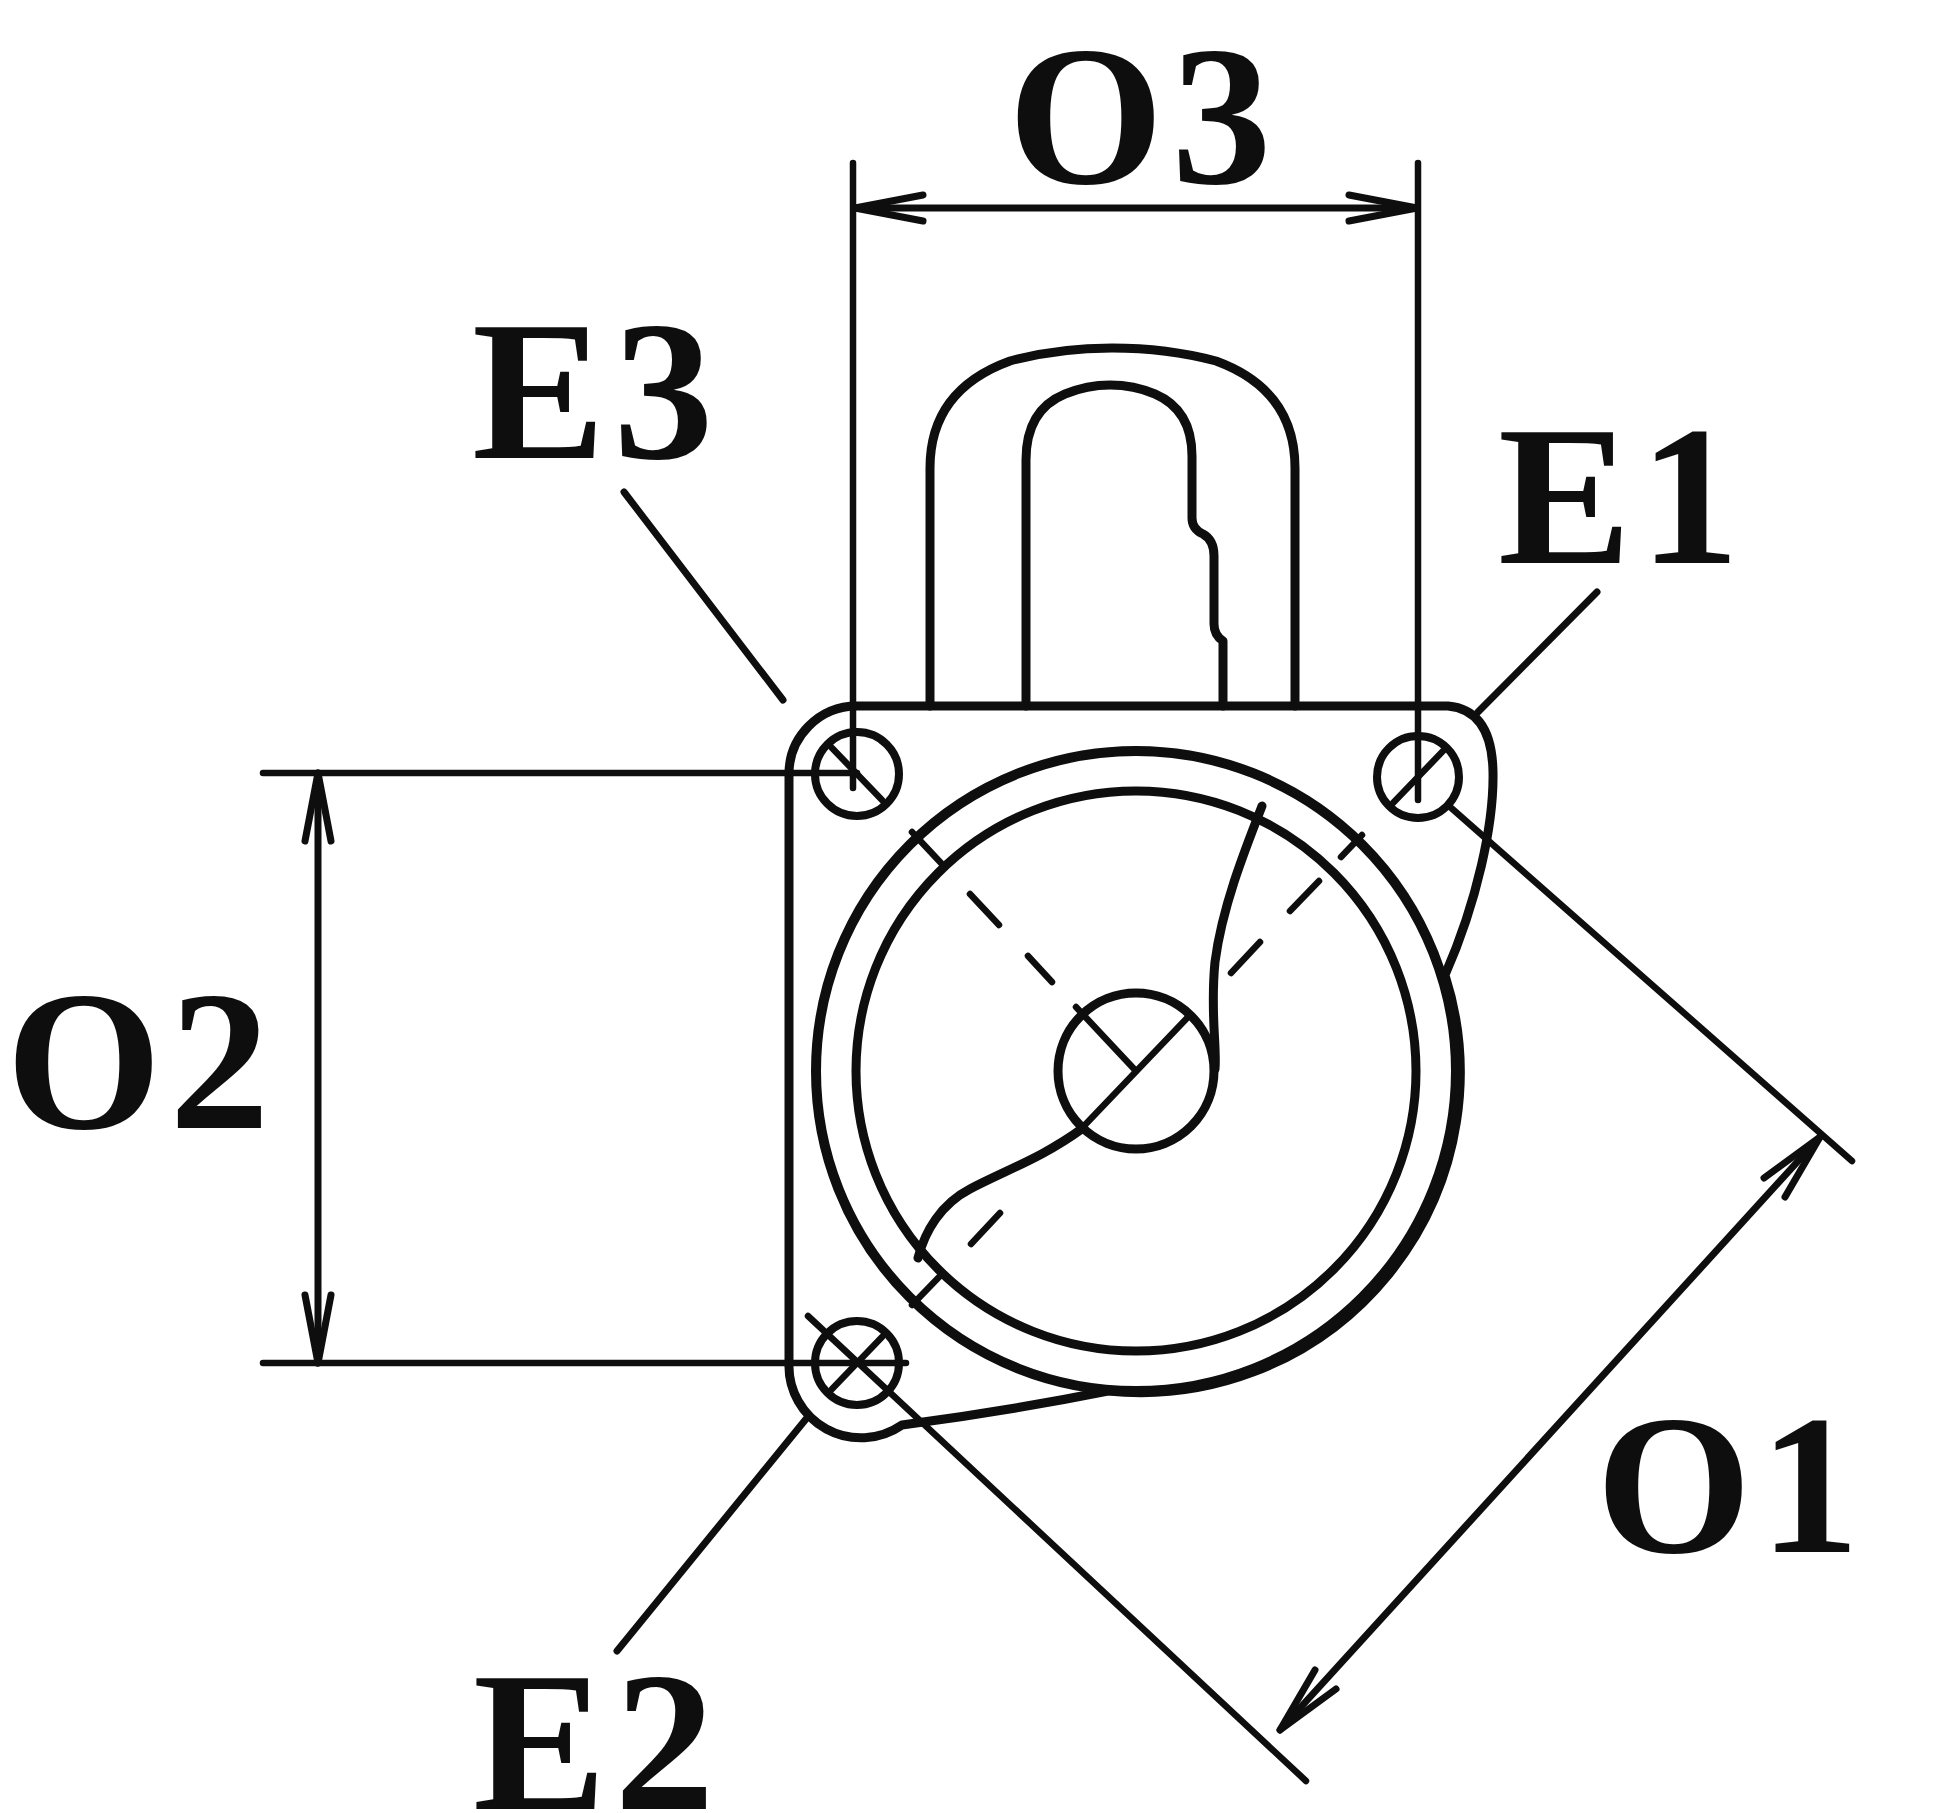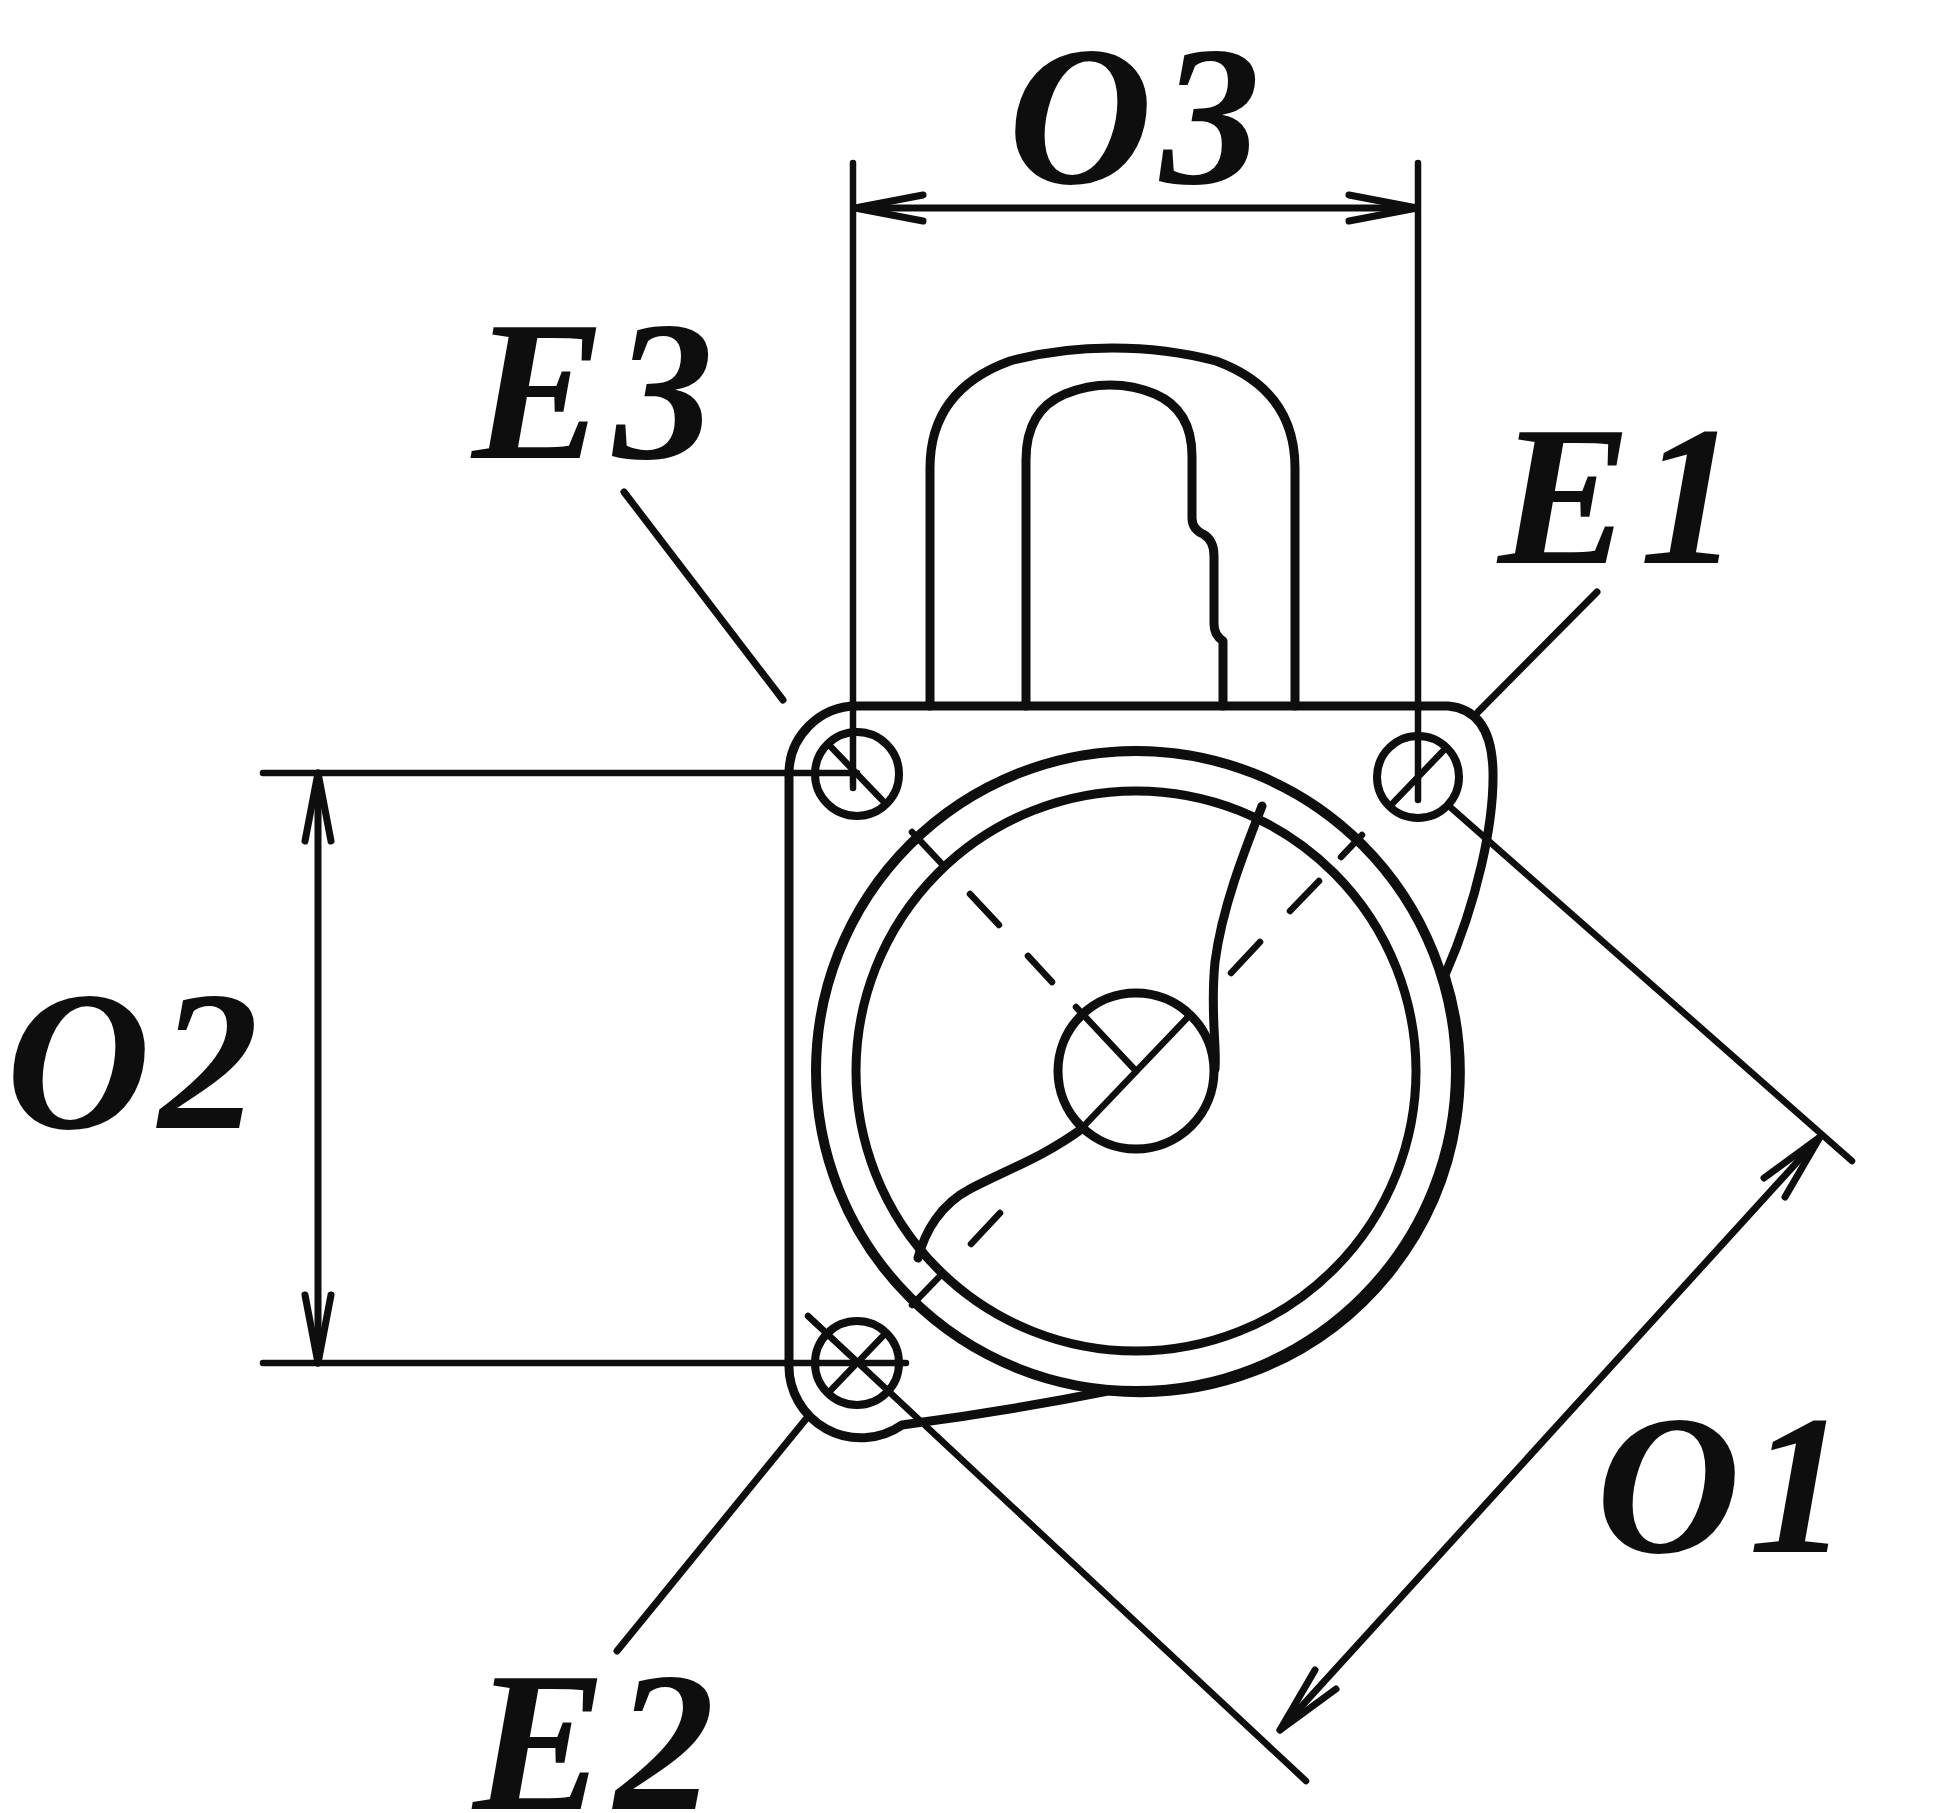--- a/index.html
+++ b/index.html
@@ -11,21 +11,20 @@
     padding:0;
     background:var(--bg);
     width:1946px;
     height:1813px;
     overflow:hidden;
   }
   .drawing-stage{
     width:1679px;
     height:1813px;
     background:var(--bg);
-    font-style:italic;
   }
   svg{display:block}
   .ink{
     stroke:var(--line);
     fill:none;
     stroke-linecap:round;
     stroke-linejoin:round;
   }
   .w10{stroke-width:10}
   .w9{stroke-width:9}

